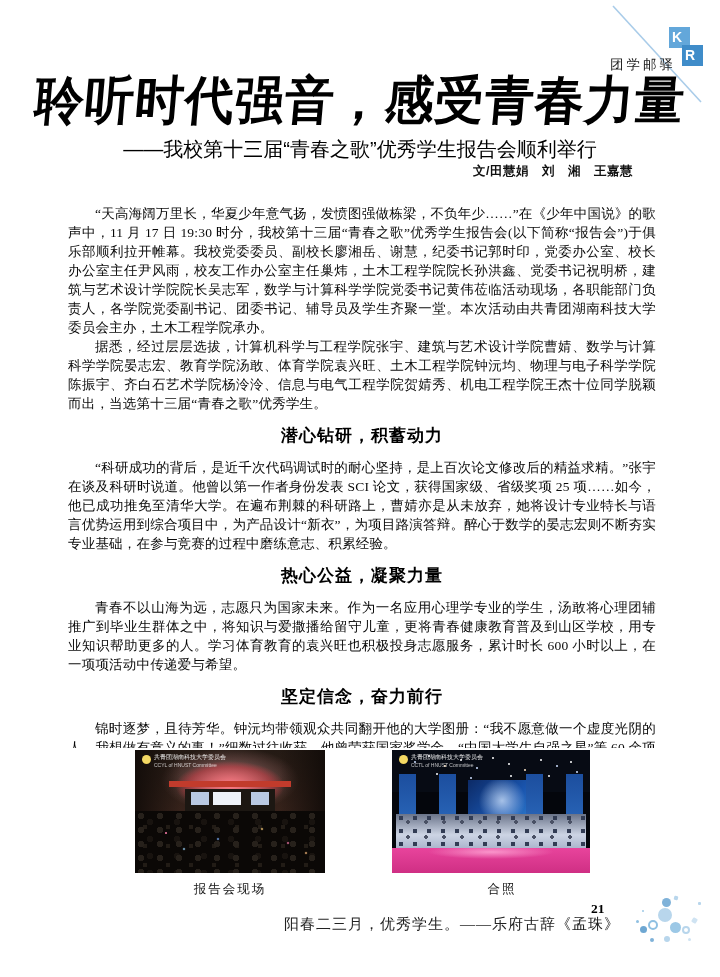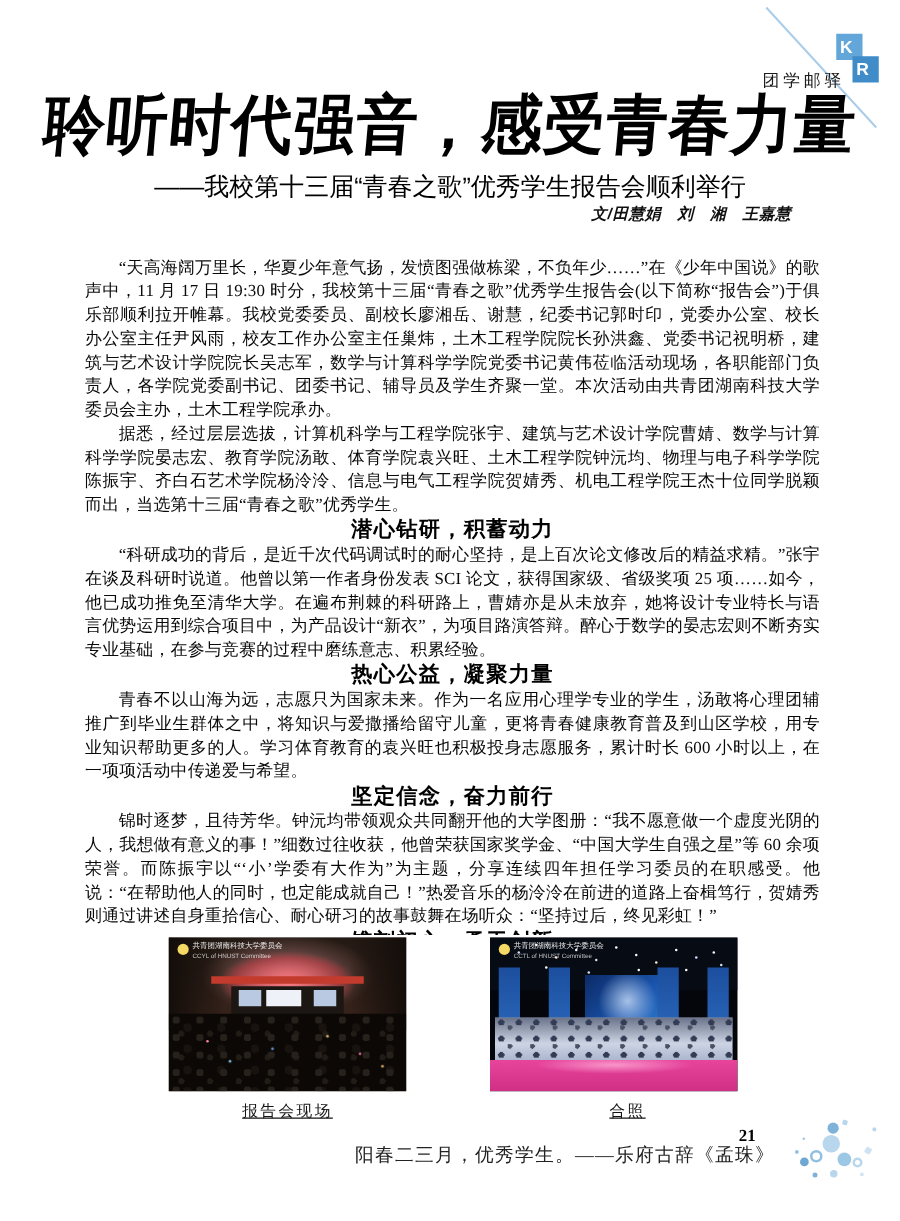--- a/index.html
+++ b/index.html
@@ -17,28 +17,28 @@
                 color:#1c1c1c;}
 
   
   .title{position:absolute;left:0;right:0;top:68px;margin:0;text-align:center;
          font-size:49px;font-weight:900;letter-spacing:1px;color:#000;
          transform:skewX(-5deg) scaleY(1.06);font-family:"DejaVu Serif","Liberation Serif",serif;}
   .subtitle{position:absolute;left:0;right:0;top:136px;text-align:center;font-size:20px;
             font-weight:normal;color:#000;font-family:"Liberation Sans","DejaVu Sans",sans-serif;}
   .byline{position:absolute;left:473px;font-size:12.5px;font-weight:bold;color:#101010;
           font-family:"Liberation Sans","DejaVu Sans",sans-serif;letter-spacing:.5px;}
-  .byline-1{top:163px;font-style:italic;}
+  .byline-1{top:163px;}
   .byline-2{top:185px;}
 
   
   .article{position:absolute;left:68px;right:64px;top:204px;height:544px;overflow:hidden;
            font-size:13.5px;line-height:19px;text-align:justify;letter-spacing:.2px;color:#090909;}
   .article p{margin:0;text-indent:2em;}
-  .article h2{margin:0;font-size:17px;line-height:21px;font-weight:bold;text-align:center;
+  .article h2{margin:12px;font-size:17px;line-height:21px;font-weight:bold;text-align:center;
               letter-spacing:1px;color:#000;}
 
   
   .photo{position:absolute;top:750px;height:123px;overflow:hidden;}
   .photo-left{left:135px;width:190px;background:#15100c;}
   .pl-glow{position:absolute;left:0;top:0;right:0;height:74px;
     background:
       linear-gradient(90deg,rgba(18,12,9,.95),rgba(18,12,9,0) 24%,rgba(18,12,9,0) 76%,rgba(18,12,9,.95)),
       radial-gradient(ellipse 70px 32px at 50% 36px, rgba(255,126,136,.95), rgba(214,62,72,.5) 60%, rgba(214,62,72,0) 78%),
       radial-gradient(ellipse 96px 46px at 50% 30px, rgba(255,176,180,.55), rgba(255,176,180,0) 72%),
@@ -81,21 +81,21 @@
     background:radial-gradient(ellipse 90px 10px at 50% 4px, rgba(255,170,215,.8), rgba(255,170,215,0) 70%),
                linear-gradient(180deg,#e8449c,#cf2f84);}
 
   .emblem{position:absolute;left:7px;top:5px;width:9px;height:9px;border-radius:50%;
           background:radial-gradient(circle at 50% 45%,#f4d964 0 60%,#caa32e);}
   .ph-org{position:absolute;left:19px;top:4px;color:rgba(255,255,255,.92);font-size:6px;
           line-height:7px;font-family:"Liberation Sans","DejaVu Sans",sans-serif;white-space:nowrap;}
   .ph-en{position:absolute;left:19px;top:12px;color:rgba(255,255,255,.72);font-size:5px;
          font-family:"Liberation Sans","DejaVu Sans",sans-serif;white-space:nowrap;}
 
-  .caption{position:absolute;top:881px;text-align:center;font-size:12.5px;letter-spacing:2px;color:#151515;text-decoration:underline;}
+  .caption{position:absolute;top:881px;text-align:center;font-size:12.5px;letter-spacing:2px;color:#151515;}
   .caption-left{left:120px;width:220px;}
   .caption-right{left:403px;width:198px;}
 
   
   .footer-quote{position:absolute;right:100px;top:915px;font-size:15px;letter-spacing:1px;color:#222;}
   .page-number{position:absolute;left:591px;top:901px;font-size:13.5px;font-weight:bold;color:#000;}
   .decor{position:absolute;left:636px;top:896px;width:72px;height:52px;}
   .decor i{position:absolute;display:block;border-radius:50%;}
   .decor .sq{border-radius:1px;}
   .d1 {left:26px;top:2px;width:9px;height:9px;background:#7fb2d9;}

